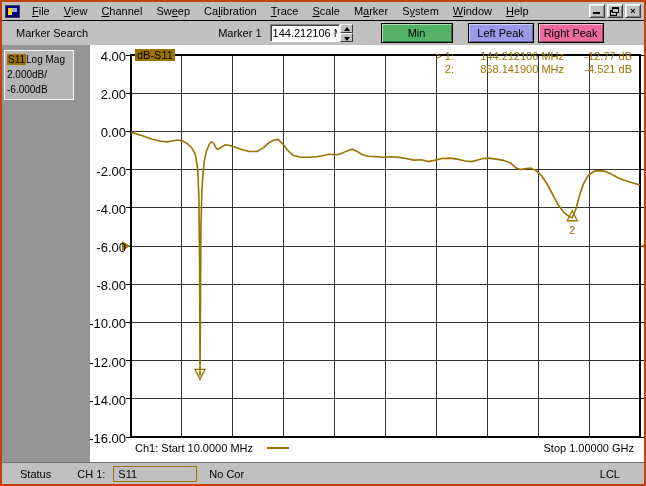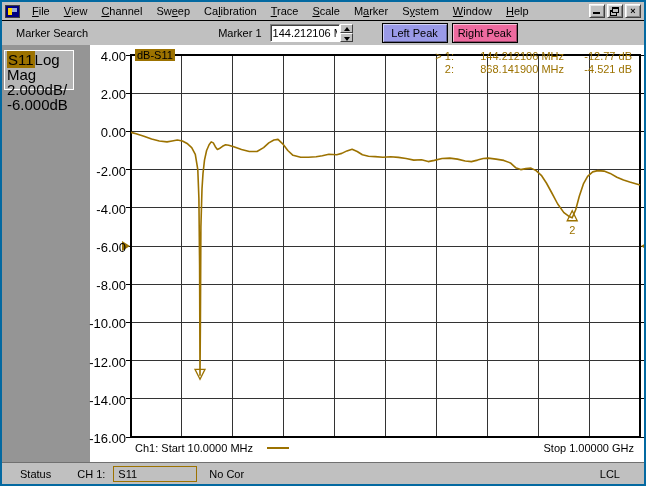--- a/index.html
+++ b/index.html
@@ -1,18 +1,18 @@
 <!DOCTYPE html>
 <html><head>
 <meta charset="utf-8">
 <style>
   * { margin:0; padding:0; box-sizing:border-box; }
   html,body { width:646px; height:486px; background:#000; }
   body { font-family:"Liberation Sans", sans-serif; font-size:11px; color:#000; }
-  .screen { position:relative; width:646px; height:486px; border:2px solid #0369a1; background:#0c4a6e; overflow:hidden; }
+  .screen { position:relative; width:646px; height:486px; border:2px solid #c2410c; background:#0c4a6e; overflow:hidden; }
 
   
   .menubar { position:absolute; left:0; top:0; width:642px; height:19px; background:#c0c0c0;
              border-bottom:1px solid #000; display:flex; align-items:center; }
   .app-icon { width:15px; height:13px; margin:0 5px 0 3px; background:#000080;
               border:1px solid #404040; position:relative; }
   .app-icon::after { content:""; position:absolute; left:2px; bottom:2px; width:4px; height:7px; background:#ffd700; }
   .app-icon::before { content:""; position:absolute; right:2px; top:2px; width:5px; height:4px; background:#9ad; }
   .menu-item { padding:2px 7px; cursor:default; white-space:nowrap; }
   .menu-item u { text-decoration:underline; }
@@ -40,22 +40,22 @@
               border-right:3px solid transparent; border-bottom:4px solid #000; }
   .spin-btn.down::after { content:""; position:absolute; left:3px; top:3px; border-left:3px solid transparent;
               border-right:3px solid transparent; border-top:4px solid #000; }
   .tb-buttons { display:flex; margin-left:14px; }
   .color-btn { height:20px; border:1px solid #000; box-shadow:inset 1px 1px 0 rgba(255,255,255,.55), inset -1px -1px 0 rgba(0,0,0,.35);
                display:flex; align-items:center; justify-content:center; cursor:default; white-space:nowrap; }
 
   
   .content { position:absolute; left:0; top:43px; width:642px; height:417px; }
   .sidebar { position:absolute; left:0; top:0; width:88px; height:417px; background:#959595; }
-  .trace-panel { position:absolute; left:2px; top:5px; width:70px; height:40px; background:#b4b4b4;
-                 border:1px solid #fff; padding:1px 2px; font-size:15px; line-height:15px; }
+  .trace-panel { position:absolute; left:2px; top:5px; width:70px; height:50px; background:#b4b4b4;
+                 border:1px solid #fff; padding:1px 2px; font-size:10px; line-height:15px; }
   .chip { background:#9c7200; color:#000; padding:0 1px; }
   .plot-area { position:absolute; left:88px; top:0; width:554px; height:417px; background:#fff; }
   .plot-area svg { position:absolute; left:0; top:0; }
   .ylabel { position:absolute; width:38px; left:-2px; text-align:right; font-size:13px; }
   .corner-label { position:absolute; left:45px; top:4px; background:#9c7200; color:#000; padding:0 2px; font-size:11px; }
   .readout { position:absolute; right:12px; top:5px; color:#9c7200; font-size:11px; text-align:right; }
   .readout .row { display:flex; justify-content:flex-end; height:13px; line-height:13px; }
   .readout .mk-prefix { width:28px; text-align:right; }
   .readout .mk-freq { width:110px; text-align:right; }
   .readout .mk-val { width:68px; text-align:right; }
@@ -109,20 +109,21 @@
 
   <div class="toolbar">
     <span class="tb-title">Marker Search</span>
     <span class="tb-marker-label">Marker 1</span>
     <input class="marker-field" value="144.212106 MHz" style="">
     <div class="spinner">
       <div class="spin-btn up"></div>
       <div class="spin-btn down"></div>
     </div>
     <div class="tb-buttons" id="tb-buttons">
+        <div class="color-btn" style="background: rgb(84, 178, 102); width: 72px; margin-left: 14px;">Min</div>
         <div class="color-btn" style="background: rgb(154, 154, 232); width: 66px; margin-left: 15px;">Left Peak</div>
         <div class="color-btn" style="background: rgb(238, 106, 159); width: 66px; margin-left: 4px;">Right Peak</div>
       </div>
   </div>
 
   <div class="content">
     <div class="sidebar">
       <div class="trace-panel">
         <div><span class="chip">S11</span><span>Log Mag</span></div>
         <div>2.000dB/</div>

